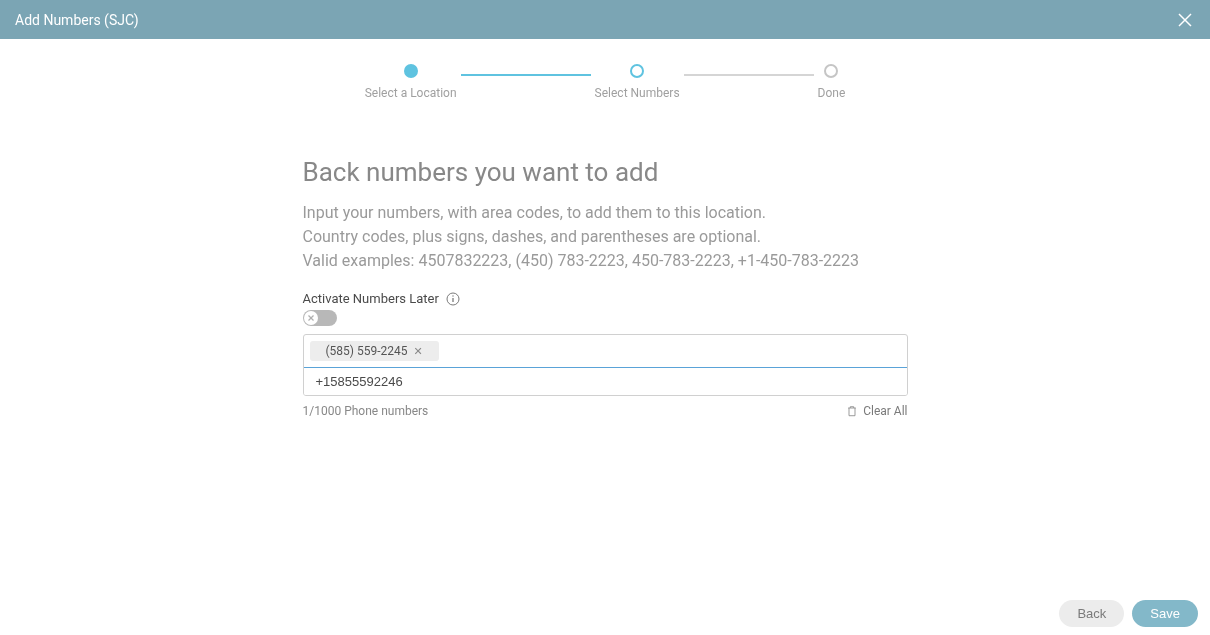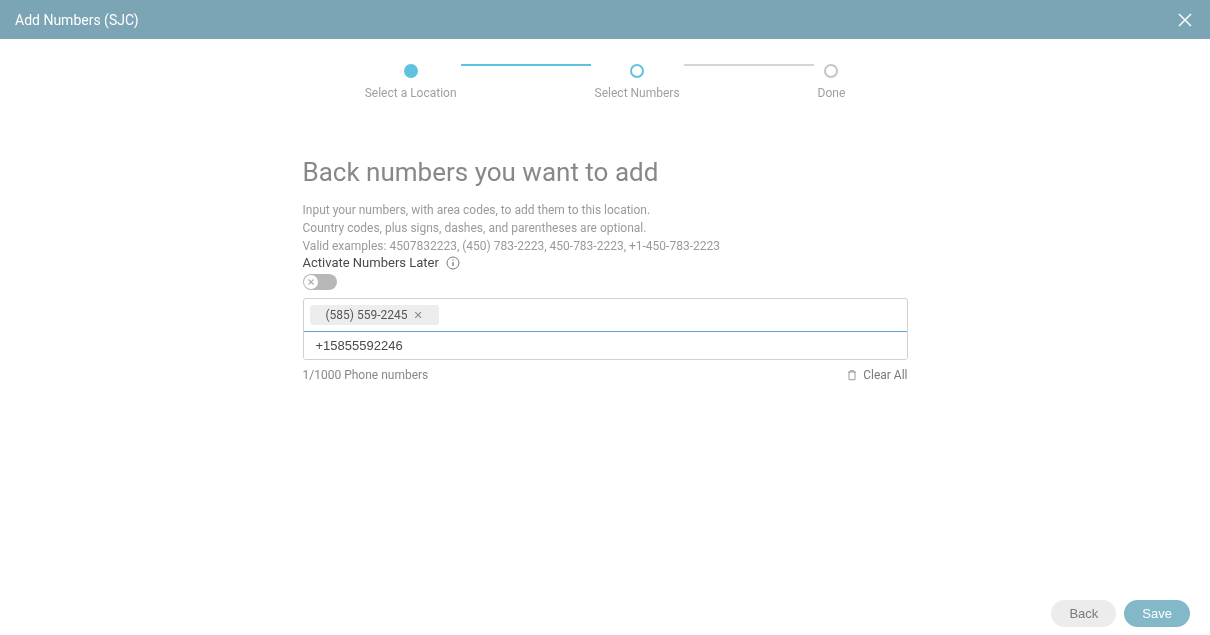--- a/index.html
+++ b/index.html
@@ -36,21 +36,21 @@
       align-items: center;
       justify-content: center;
     }
     .close-btn svg {
       width: 16px;
       height: 16px;
     }
     .stepper {
       display: flex;
       justify-content: center;
-      align-items: flex-start;
+      align-items: flex-end;
       padding: 25px 0 12px 0;
     }
     .step {
       display: flex;
       flex-direction: column;
       align-items: center;
       position: relative;
     }
     .step-circle {
       width: 14px;
@@ -89,23 +89,24 @@
       background: #ffffff;
       padding: 30px 30px 40px 30px;
     }
     .main-heading {
       font-size: 26px;
       color: #888888;
       font-weight: 400;
       margin-bottom: 14px;
     }
     .description {
-      font-size: 12px;
+      font-size: 16px;
       color: #9a9a9a;
       line-height: 1.5;
+      margin-bottom: 18px;
     }
     .toggle-row {
       display: flex;
       align-items: center;
       gap: 7px;
       margin-bottom: 4px;
     }
     .toggle-label {
       font-size: 13px;
       color: #4a4a4a;
@@ -196,21 +197,21 @@
       cursor: pointer;
       color: #7a7a7a;
     }
     .clear-all svg {
       width: 12px;
       height: 12px;
     }
     .footer {
       position: absolute;
       bottom: 8px;
-      right: 20px;
+      right: 12px;
       display: flex;
       gap: 8px;
       margin-top: 20px;
     }
     .btn {
       border: none;
       border-radius: 15px;
       padding: 6px 18px;
       font-size: 13px;
       cursor: pointer;

